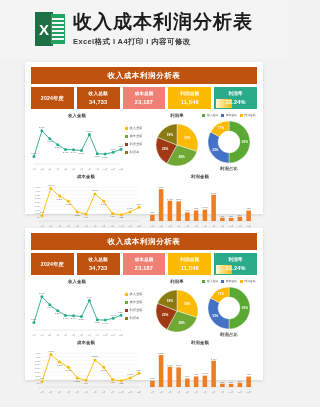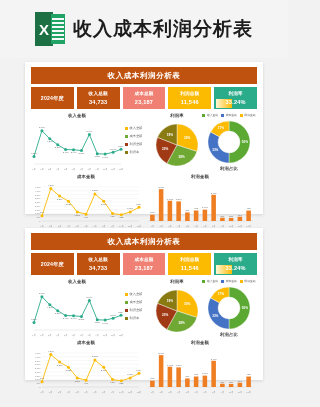--- a/index.html
+++ b/index.html
@@ -128,20 +128,21 @@
         <i></i>
           <i></i>
           <i></i>
           <i></i>
           <i></i>
           <i></i>
       </div>
     </div>
     <div class="title-block">
       <div class="main-title">收入成本利润分析表</div>
+      <div class="sub-title">Excel格式 I A4打印 I 内容可修改</div>
     </div>
   </div>
 
   <div class="panel panel-1">
     <div class="panel-inner">
 
       <div class="panel-title">收入成本利润分析表</div>
 
       <div class="kpi-row">
         <div class="kpi period">

